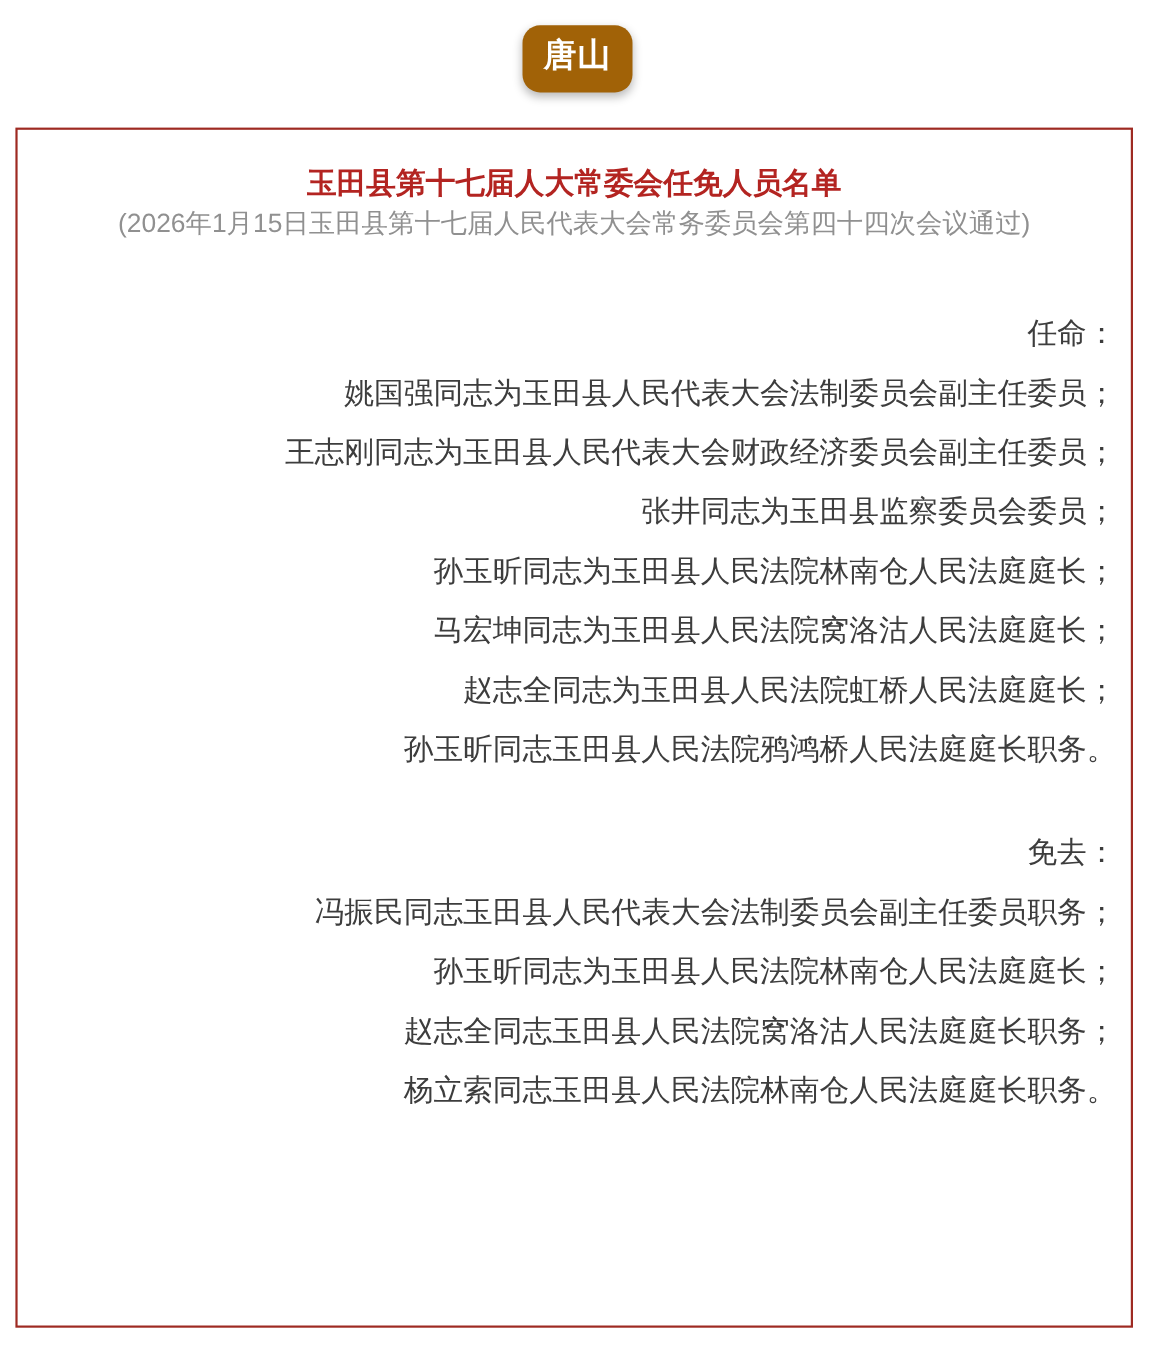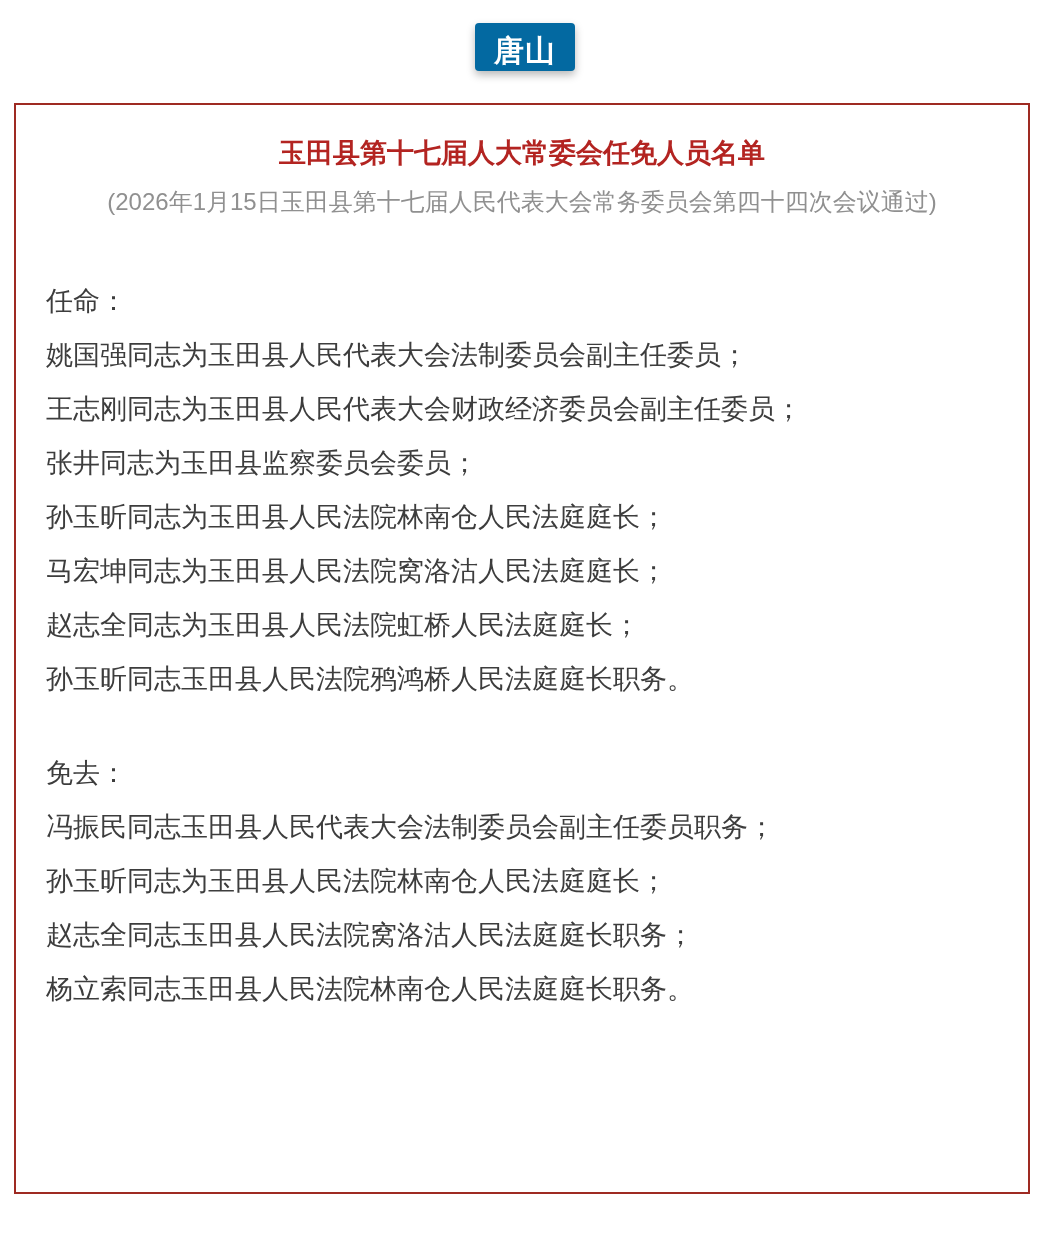--- a/index.html
+++ b/index.html
@@ -10,65 +10,65 @@
     font-family: "Liberation Sans", "DejaVu Sans", sans-serif;
     position: relative;
     overflow: hidden;
   }
   .badge-row {
     padding-top: 23px;
     text-align: center;
   }
   .badge {
     display: inline-block;
-    background: #0369a1;
+    background: #a16207;
     color: #ffffff;
     font-size: 30px;
     font-weight: bold;
     line-height: 55px;
-    height: 48px;
+    height: 61px;
     padding: 0 19px;
-    border-radius: 4px;
+    border-radius: 16px;
     letter-spacing: 1px;
     box-shadow: 0 4px 9px rgba(0,0,0,0.28);
     cursor: pointer;
   }
   .doc-box {
     box-sizing: border-box;
     width: 1016px;
     height: 1091px;
     margin: 32px 0 0 14px;
     border: 2px solid #9e2a22;
     background: #ffffff;
-    padding: 0 30px;
+    padding: 0 13px;
   }
   .doc-title {
     margin: 31px 0 0 0;
     font-size: 27px;
     font-weight: bold;
     line-height: 34px;
     text-align: center;
     color: #b32421;
   }
   .doc-subtitle {
-    margin: 17px 0 0 0;
+    margin: 6px 0 0 0;
     font-size: 24px;
     line-height: 30px;
     text-align: center;
     color: #909090;
     font-weight: normal;
   }
   .doc-body {
     margin-top: 57px;
     font-size: 27px;
     line-height: 54px;
     color: #3d3d3d;
     text-align: left;
   }
-  .doc-body p { margin: 0; }
+  .doc-body p { margin: 0; text-align: right; }
   .section-gap { height: 40px; }
 </style>
 </head>
 <body>
 
 <div class="badge-row">
   <span class="badge">唐山</span>
 </div>
 
 <div class="doc-box">

